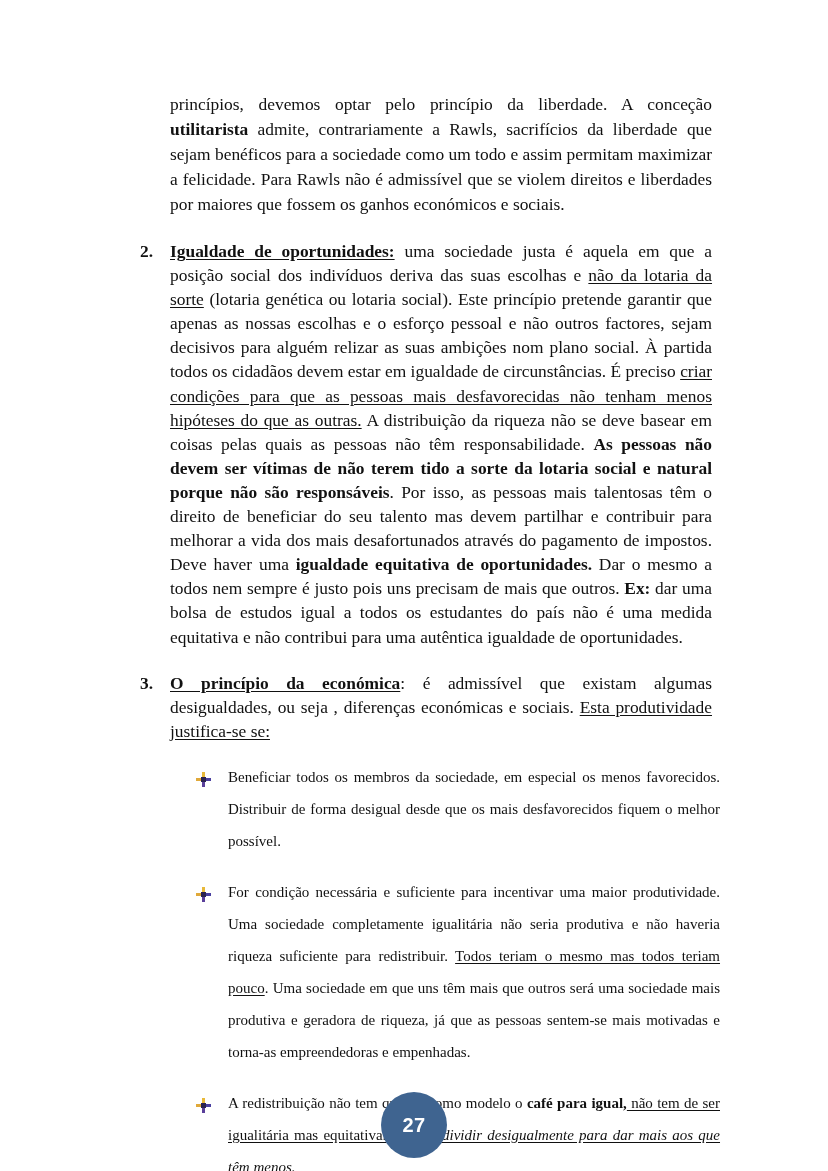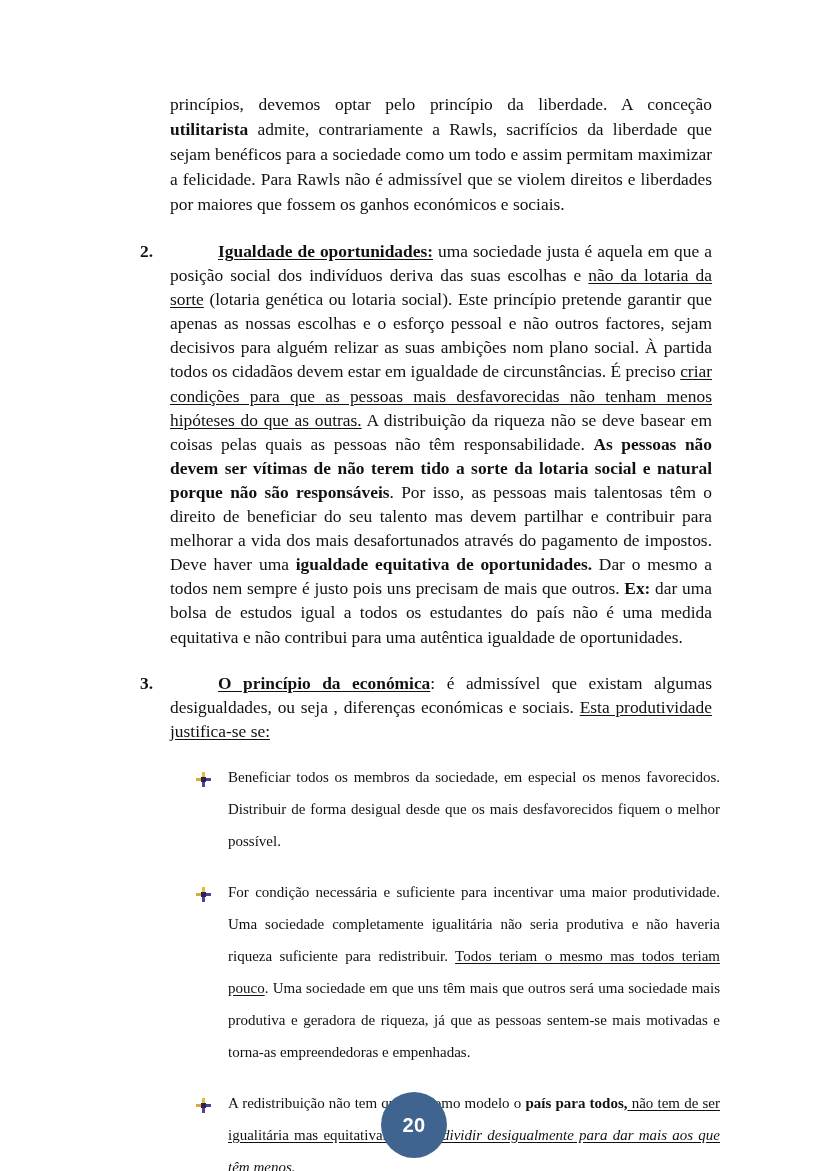--- a/index.html
+++ b/index.html
@@ -94,21 +94,21 @@
     left: 0px;
     top: 5px;
     width: 15px;
     height: 15px;
     display: block;
   }
 
   
   .b   { font-weight: bold; }
   .u   { text-decoration: underline; text-underline-offset: 2px; }
-  .bu  { font-weight: bold; text-decoration: underline; text-underline-offset: 2px; margin-left: 48px; }
+  .bu  { font-weight: bold; text-decoration: underline; text-underline-offset: 2px; }
   .iu  { font-style: italic; text-decoration: underline; text-underline-offset: 2px; }
 
   
   .closing {
     margin-top: 30px;
     font-size: 17.4px;
     line-height: 24.1px;
     text-align: justify;
     text-justify: inter-word;
     text-indent: 52px;
@@ -188,26 +188,26 @@
       <li class="bullet-item">
         <span class="bullet-glyph">
           <svg width="15" height="15" viewBox="0 0 15 15" xmlns="http://www.w3.org/2000/svg">
             <rect x="6" y="0" width="3" height="7" fill="#e8b93a"></rect>
             <rect x="0" y="6" width="7" height="3" fill="#e0a93a"></rect>
             <rect x="6" y="6" width="9" height="3" fill="#4a3fa0"></rect>
             <rect x="6" y="8" width="3" height="7" fill="#5a3f9a"></rect>
             <rect x="5" y="5" width="5" height="5" fill="#2b2350"></rect>
           </svg>
         </span>
-        <span>A redistribuição não tem que ter como modelo o </span><span class="b">país para todos,</span><span class="u"> não tem de ser igualitária mas equitativa.</span><span> </span><span class="iu">Há que dividir desigualmente para dar mais aos que têm menos.</span>
+        <span>A redistribuição não tem que ter como modelo o </span><span class="b">café para igual,</span><span class="u"> não tem de ser igualitária mas equitativa.</span><span> </span><span class="iu">Há que dividir desigualmente para dar mais aos que têm menos.</span>
       </li>
 
     </ul>
 
     <p class="closing"><span>Os que tiveram sorte  na lotaria natural ou social e ascenderam a uma boa posição social e económica devem contribuir, através dos </span><span class="b">estudos</span><span>, igual o</span></p>
 
   </div>
 
   <div class="page-badge">
-    <span class="page-badge-num">20</span>
+    <span class="page-badge-num">27</span>
   </div>
 
 </div>
 
 </body></html>

